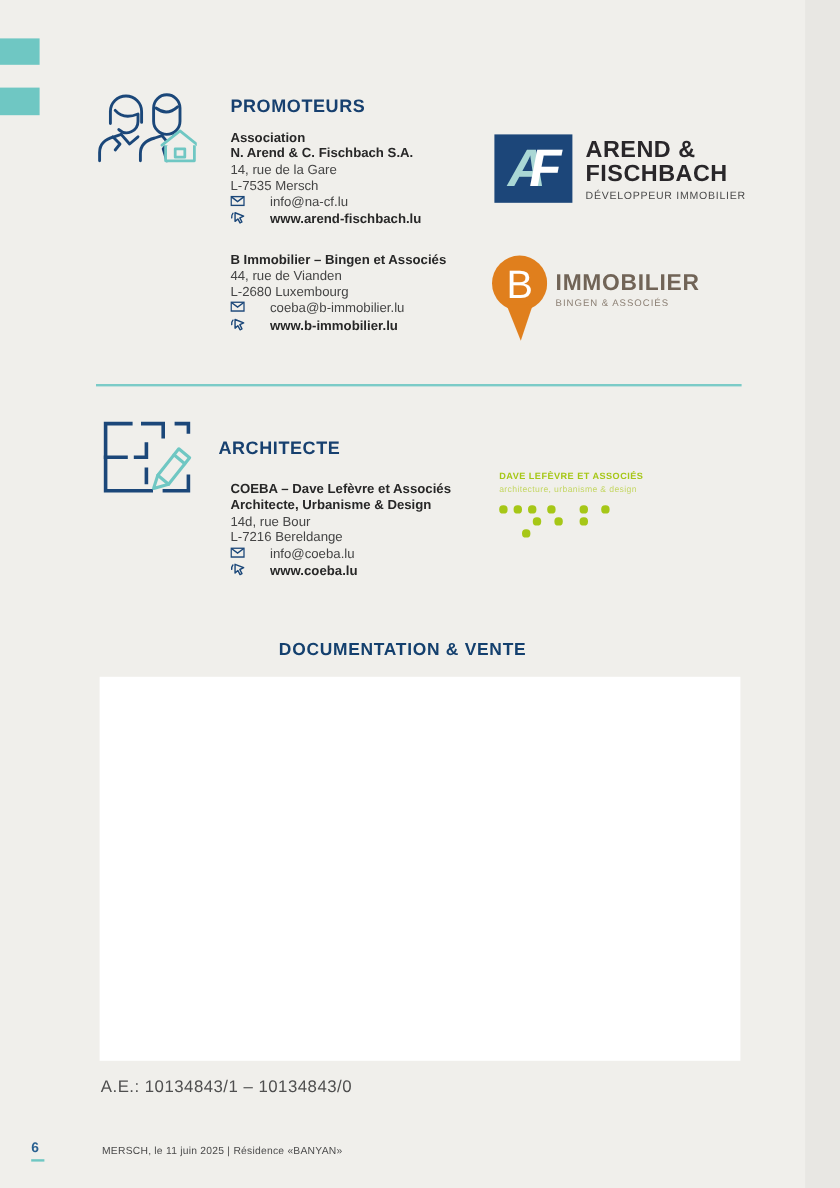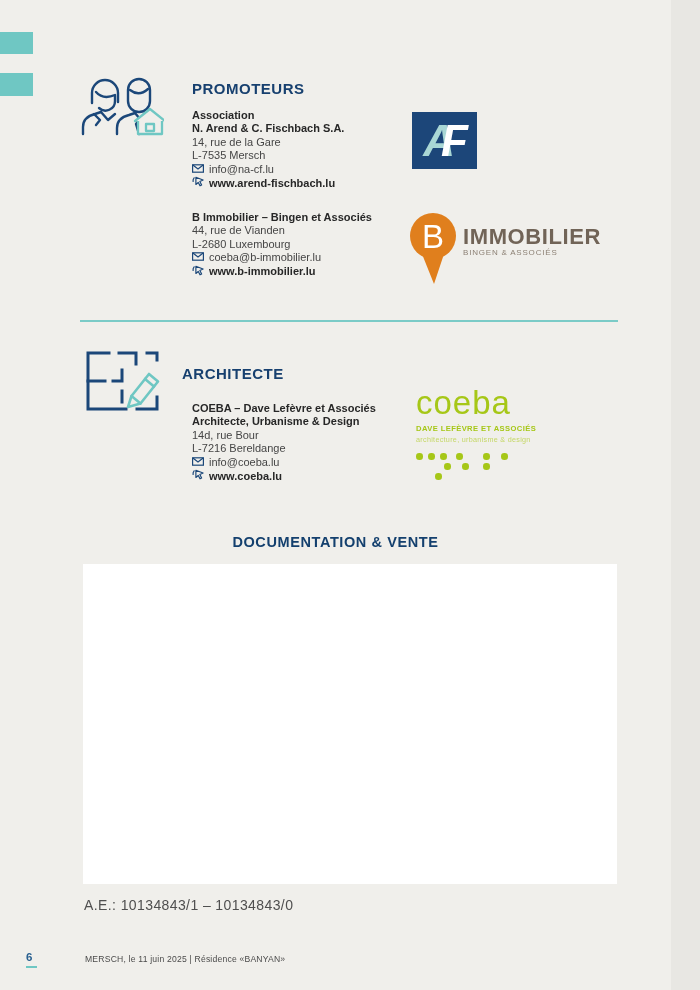--- a/index.html
+++ b/index.html
@@ -18,42 +18,42 @@
   .decor-rect.r2 { top:73px; height:23px; }
 
   
   .sec-heading {
     font-size:15px; font-weight:bold; color:#17406f; letter-spacing:.5px;
   }
 
   
   .contact { font-size:11px; line-height:13.4px; color:#454545; }
   .contact .b { font-weight:bold; color:#272727; }
-  .contact .row { display:flex; align-items:center; gap:5px; }
+  .contact .row { display:flex; align-items:center; gap:21px; }
   .contact a { color:inherit; text-decoration:none; }
   .contact .row svg { flex:0 0 auto; }
 
   
   .af-logo { display:flex; align-items:flex-start; }
   .af-square {
     width:65px; height:57px; background:#1c4679;
     display:flex; align-items:center; justify-content:center;
     font-style:italic; font-weight:bold; font-size:44px; line-height:1;
     letter-spacing:-14px; padding-right:12px; overflow:hidden;
   }
   .af-a { color:#a9d7d5; }
   .af-f { color:#ffffff; }
   .af-text { margin-left:11px; padding-top:3px; }
   .af-name { font-size:19.5px; line-height:20px; font-weight:bold; color:#29272a; letter-spacing:.4px; }
   .af-tagline { font-size:8.8px; color:#4b4b4b; letter-spacing:.6px; margin-top:3px; }
 
   
   .b-logo { display:flex; align-items:flex-start; }
   .b-text { margin-left:7px; margin-top:16px; }
-  .b-name { font-size:22px; line-height:19px; font-weight:bold; color:#716457; letter-spacing:.6px; }
+  .b-name { font-size:19px; line-height:19px; font-weight:bold; color:#716457; letter-spacing:.6px; }
   .b-tagline { font-size:8px; color:#8d8175; letter-spacing:.8px; margin-top:2px; }
 
   
   .coeba-name { font-size:33px; line-height:32px; color:#a6c717; letter-spacing:1px; font-weight:normal; }
   .coeba-l1 { font-size:7.6px; font-weight:bold; color:#a6c717; letter-spacing:.4px; margin-top:5px; }
   .coeba-l2 { font-size:7.2px; color:#c5d765; letter-spacing:.3px; margin-top:2px; }
   .braille { position:relative; height:28px; margin-top:9px; }
   .braille .dot { position:absolute; width:6.5px; height:6.5px; border-radius:50%; background:#a6c717; }
 
   
@@ -126,20 +126,25 @@
             <path d="M1.2 6.5 a5.5 5.5 0 0 1 1.2 -4.4" stroke-linecap="round"></path>
           </svg></span>
       <a href="#" class="b">www.arend-fischbach.lu</a>
     </div>
   </div>
 
   <div class="abs af-logo" style="left:412px; top:112px;">
     <div class="af-square">
       <span class="af-a">A</span>
       <span class="af-f">F</span>
+    </div>
+    <div class="af-text">
+      <div class="af-name">AREND &amp;</div>
+      <div class="af-name">FISCHBACH</div>
+      <div class="af-tagline">DÉVELOPPEUR IMMOBILIER</div>
     </div>
   </div>
 
   <div class="abs contact" style="left:192px; top:211px;">
     <div class="b">B Immobilier – Bingen et Associés</div>
     <div>44, rue de Vianden</div>
     <div>L-2680 Luxembourg</div>
     <div class="row">
       <span><svg width="12" height="9" viewBox="0 0 14 10">
             <rect x="0.7" y="0.7" width="12.6" height="8.6" fill="none" stroke="#1b4779" stroke-width="1.4"></rect>
@@ -207,21 +212,20 @@
     <div class="row">
       <span><svg width="12" height="11" viewBox="0 0 14 13" fill="none" stroke="#1b4779" stroke-width="1.4" stroke-linejoin="round">
             <path d="M4.5 1.5 L13 4.8 L9.2 6.6 L11.3 10.6 L9.4 11.6 L7.3 7.6 L4.5 10 Z"></path>
             <path d="M1.2 6.5 a5.5 5.5 0 0 1 1.2 -4.4" stroke-linecap="round"></path>
           </svg></span>
       <a href="#" class="b">www.coeba.lu</a>
     </div>
   </div>
 
   <div class="abs" style="left:416px; top:387px; width:180px;">
-    <div class="coeba-name">coeba</div>
     <div class="coeba-l1">DAVE LEFÈVRE ET ASSOCIÉS</div>
     <div class="coeba-l2">architecture, urbanisme &amp; design</div>
     <div class="braille">
       <span class="dot" style="left:0px;   top:0px;"></span>
       <span class="dot" style="left:12px;  top:0px;"></span>
       <span class="dot" style="left:24px;  top:0px;"></span>
       <span class="dot" style="left:40px;  top:0px;"></span>
       <span class="dot" style="left:67px;  top:0px;"></span>
       <span class="dot" style="left:85px;  top:0px;"></span>
       <span class="dot" style="left:28px;  top:10px;"></span>

